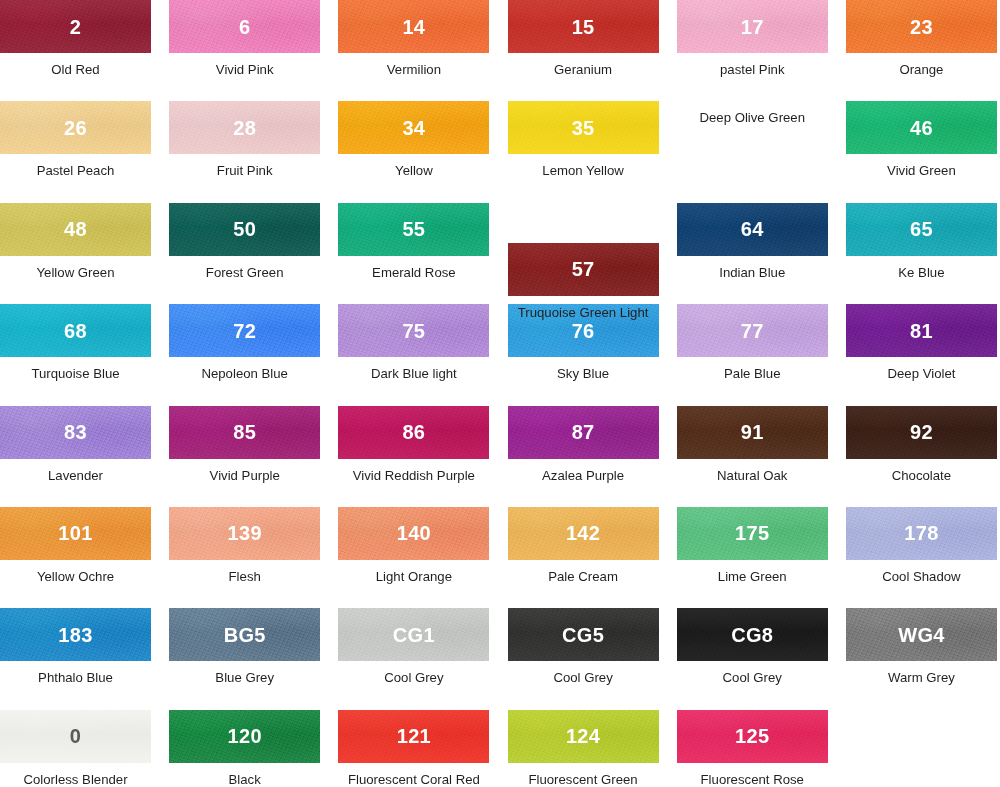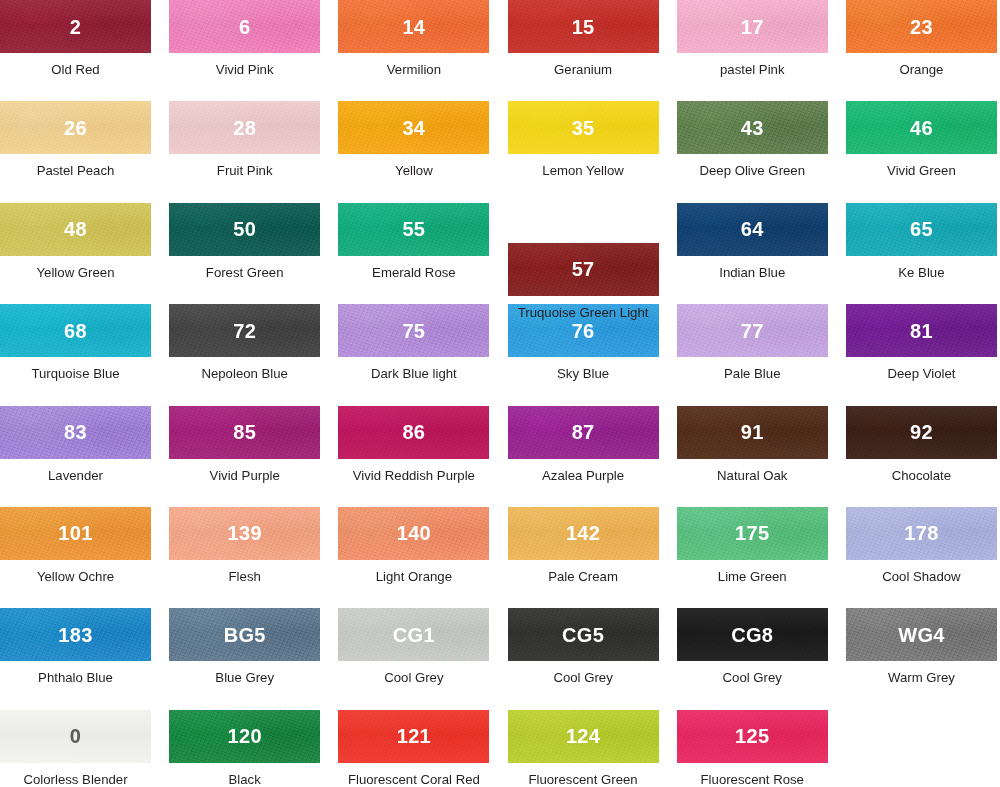--- a/index.html
+++ b/index.html
@@ -157,23 +157,20 @@
       </div>
       <div class="swatch-label">Yellow</div>
     </div>
     <div class="swatch-cell">
       <div class="swatch-chip" style="background-color: rgb(245, 214, 24);">
         <div class="swatch-code">35</div>
       </div>
       <div class="swatch-label">Lemon Yellow</div>
     </div>
     <div class="swatch-cell">
-      <div class="swatch-chip" style="background-color: rgb(91, 122, 73);">
-        <div class="swatch-code">43</div>
-      </div>
       <div class="swatch-label">Deep Olive Green</div>
     </div>
     <div class="swatch-cell">
       <div class="swatch-chip" style="background-color: rgb(24, 179, 107);">
         <div class="swatch-code">46</div>
       </div>
       <div class="swatch-label">Vivid Green</div>
     </div>
     <div class="swatch-cell">
       <div class="swatch-chip" style="background-color: rgb(207, 194, 85);">
@@ -211,21 +208,21 @@
       </div>
       <div class="swatch-label">Ke Blue</div>
     </div>
     <div class="swatch-cell">
       <div class="swatch-chip" style="background-color: rgb(22, 176, 202);">
         <div class="swatch-code">68</div>
       </div>
       <div class="swatch-label">Turquoise Blue</div>
     </div>
     <div class="swatch-cell">
-      <div class="swatch-chip" style="background-color: #404040; align-items: center;">
+      <div class="swatch-chip" style="background-color: #3b82f6; align-items: center;">
         <div class="swatch-code">72</div>
       </div>
       <div class="swatch-label">Nepoleon Blue</div>
     </div>
     <div class="swatch-cell">
       <div class="swatch-chip" style="background-color: rgb(176, 136, 216);">
         <div class="swatch-code">75</div>
       </div>
       <div class="swatch-label">Dark Blue light</div>
     </div>

